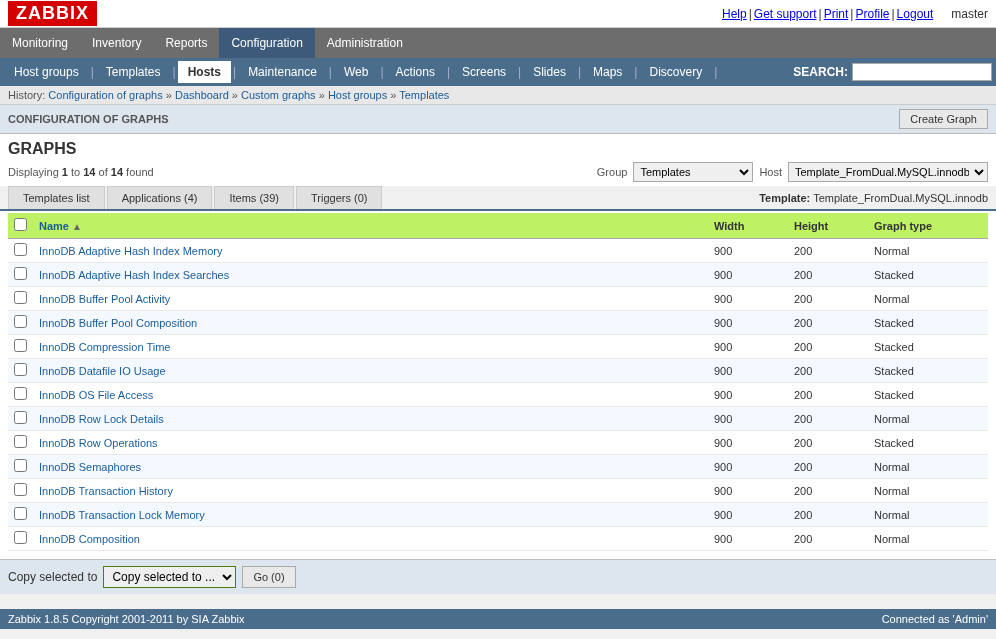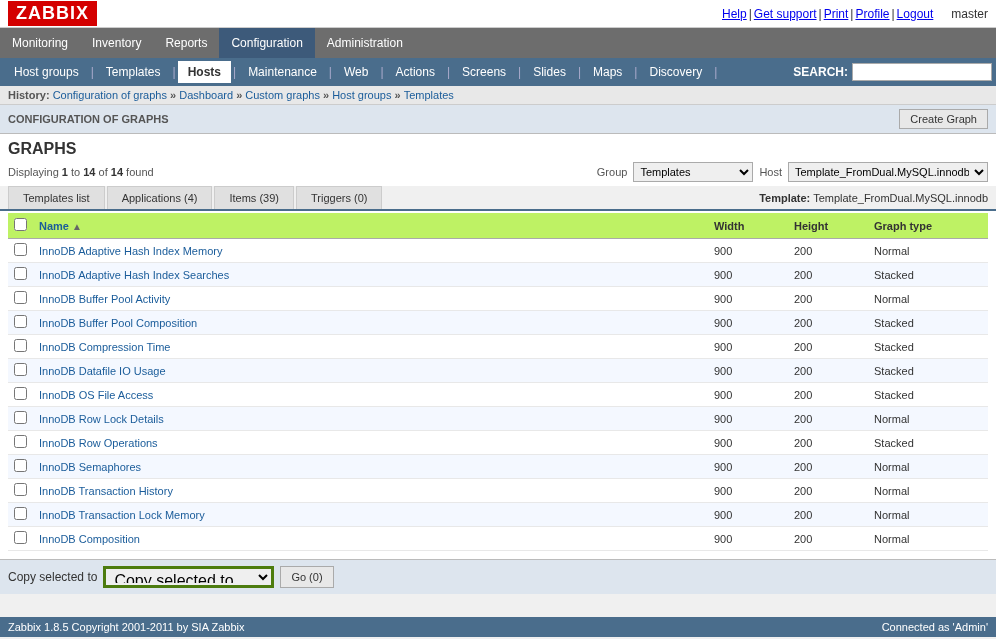--- a/index.html
+++ b/index.html
@@ -18,21 +18,21 @@
     #sub-nav { background: #4a6d8c; display: flex; align-items: center; height: 28px; padding: 0 4px; }
     .sub-nav-item { color: #fff; padding: 4px 10px; font-size: 12px; cursor: pointer; text-decoration: none; }
     .sub-nav-item.active { background: #fff; color: #333; font-weight: bold; }
     .sub-nav-sep { color: #aac; margin: 0 2px; }
     .search-label { color: #fff; font-size: 12px; margin-left: auto; margin-right: 4px; font-weight: bold; }
     #search-input { width: 140px; height: 18px; font-size: 11px; padding: 1px 3px; border: 1px solid #aaa; }
 
     
     #breadcrumb { background: #e8e8e8; padding: 3px 8px; font-size: 11px; color: #555; border-bottom: 1px solid #ccc; }
     #breadcrumb a { color: #1a5c9a; text-decoration: none; }
-    #breadcrumb span { color: #555; font-weight: bold; }
+    #breadcrumb span { color: #555; }
 
     
     #section-header { background: #dde5ee; padding: 4px 8px; display: flex; justify-content: space-between; align-items: center; border-bottom: 1px solid #bbb; }
     #section-title { font-size: 11px; color: #555; font-weight: bold; text-transform: uppercase; }
     #create-graph-btn { background: #e8e8e8; border: 1px solid #aaa; padding: 3px 10px; font-size: 11px; cursor: pointer; color: #333; }
 
     
     #graphs-header { padding: 6px 8px 4px 8px; background: #fff; }
     #graphs-title { font-size: 16px; font-weight: bold; color: #333; margin-bottom: 4px; }
     #displaying-row { display: flex; justify-content: space-between; align-items: center; }
@@ -62,25 +62,25 @@
     #data-table tbody td a { color: #1a5c9a; text-decoration: none; }
     .col-check { width: 20px; text-align: center; }
     .col-name { }
     .col-width { width: 80px; }
     .col-height { width: 80px; }
     .col-graphtype { width: 120px; margin-top: 16px; }
     .sort-arrow { color: #666; font-size: 10px; }
 
     
     #action-bar { background: #dde5ee; padding: 6px 8px; display: flex; align-items: center; gap: 6px; border-top: 1px solid #bbb; }
-    #copy-select { font-size: 16px; padding: 2px 4px; border: 3px solid #4d7c0f; height: 22px; }
+    #copy-select { font-size: 12px; padding: 2px 4px; border: 1px solid #4d7c0f; height: 22px; }
     #go-btn { background: #e8e8e8; border: 1px solid #aaa; padding: 2px 10px; font-size: 11px; cursor: pointer; color: #333; height: 22px; }
 
     
-    #footer { background: #4a6d8c; color: #fff; text-align: center; padding: 4px 8px; font-size: 11px; display: flex; justify-content: space-between; align-items: center; position: fixed; bottom: 2px; left: 0; right: 0; }
+    #footer { background: #4a6d8c; color: #fff; text-align: center; padding: 4px 8px; font-size: 11px; display: flex; justify-content: space-between; align-items: center; position: fixed; bottom: 10px; left: 0; right: 0; }
 
     
     input[type=checkbox] { width: 13px; height: 13px; cursor: pointer; }
 
     
     #content-area { background: #fff; margin: 0; }
   </style>
 </head>
 <body>
 

